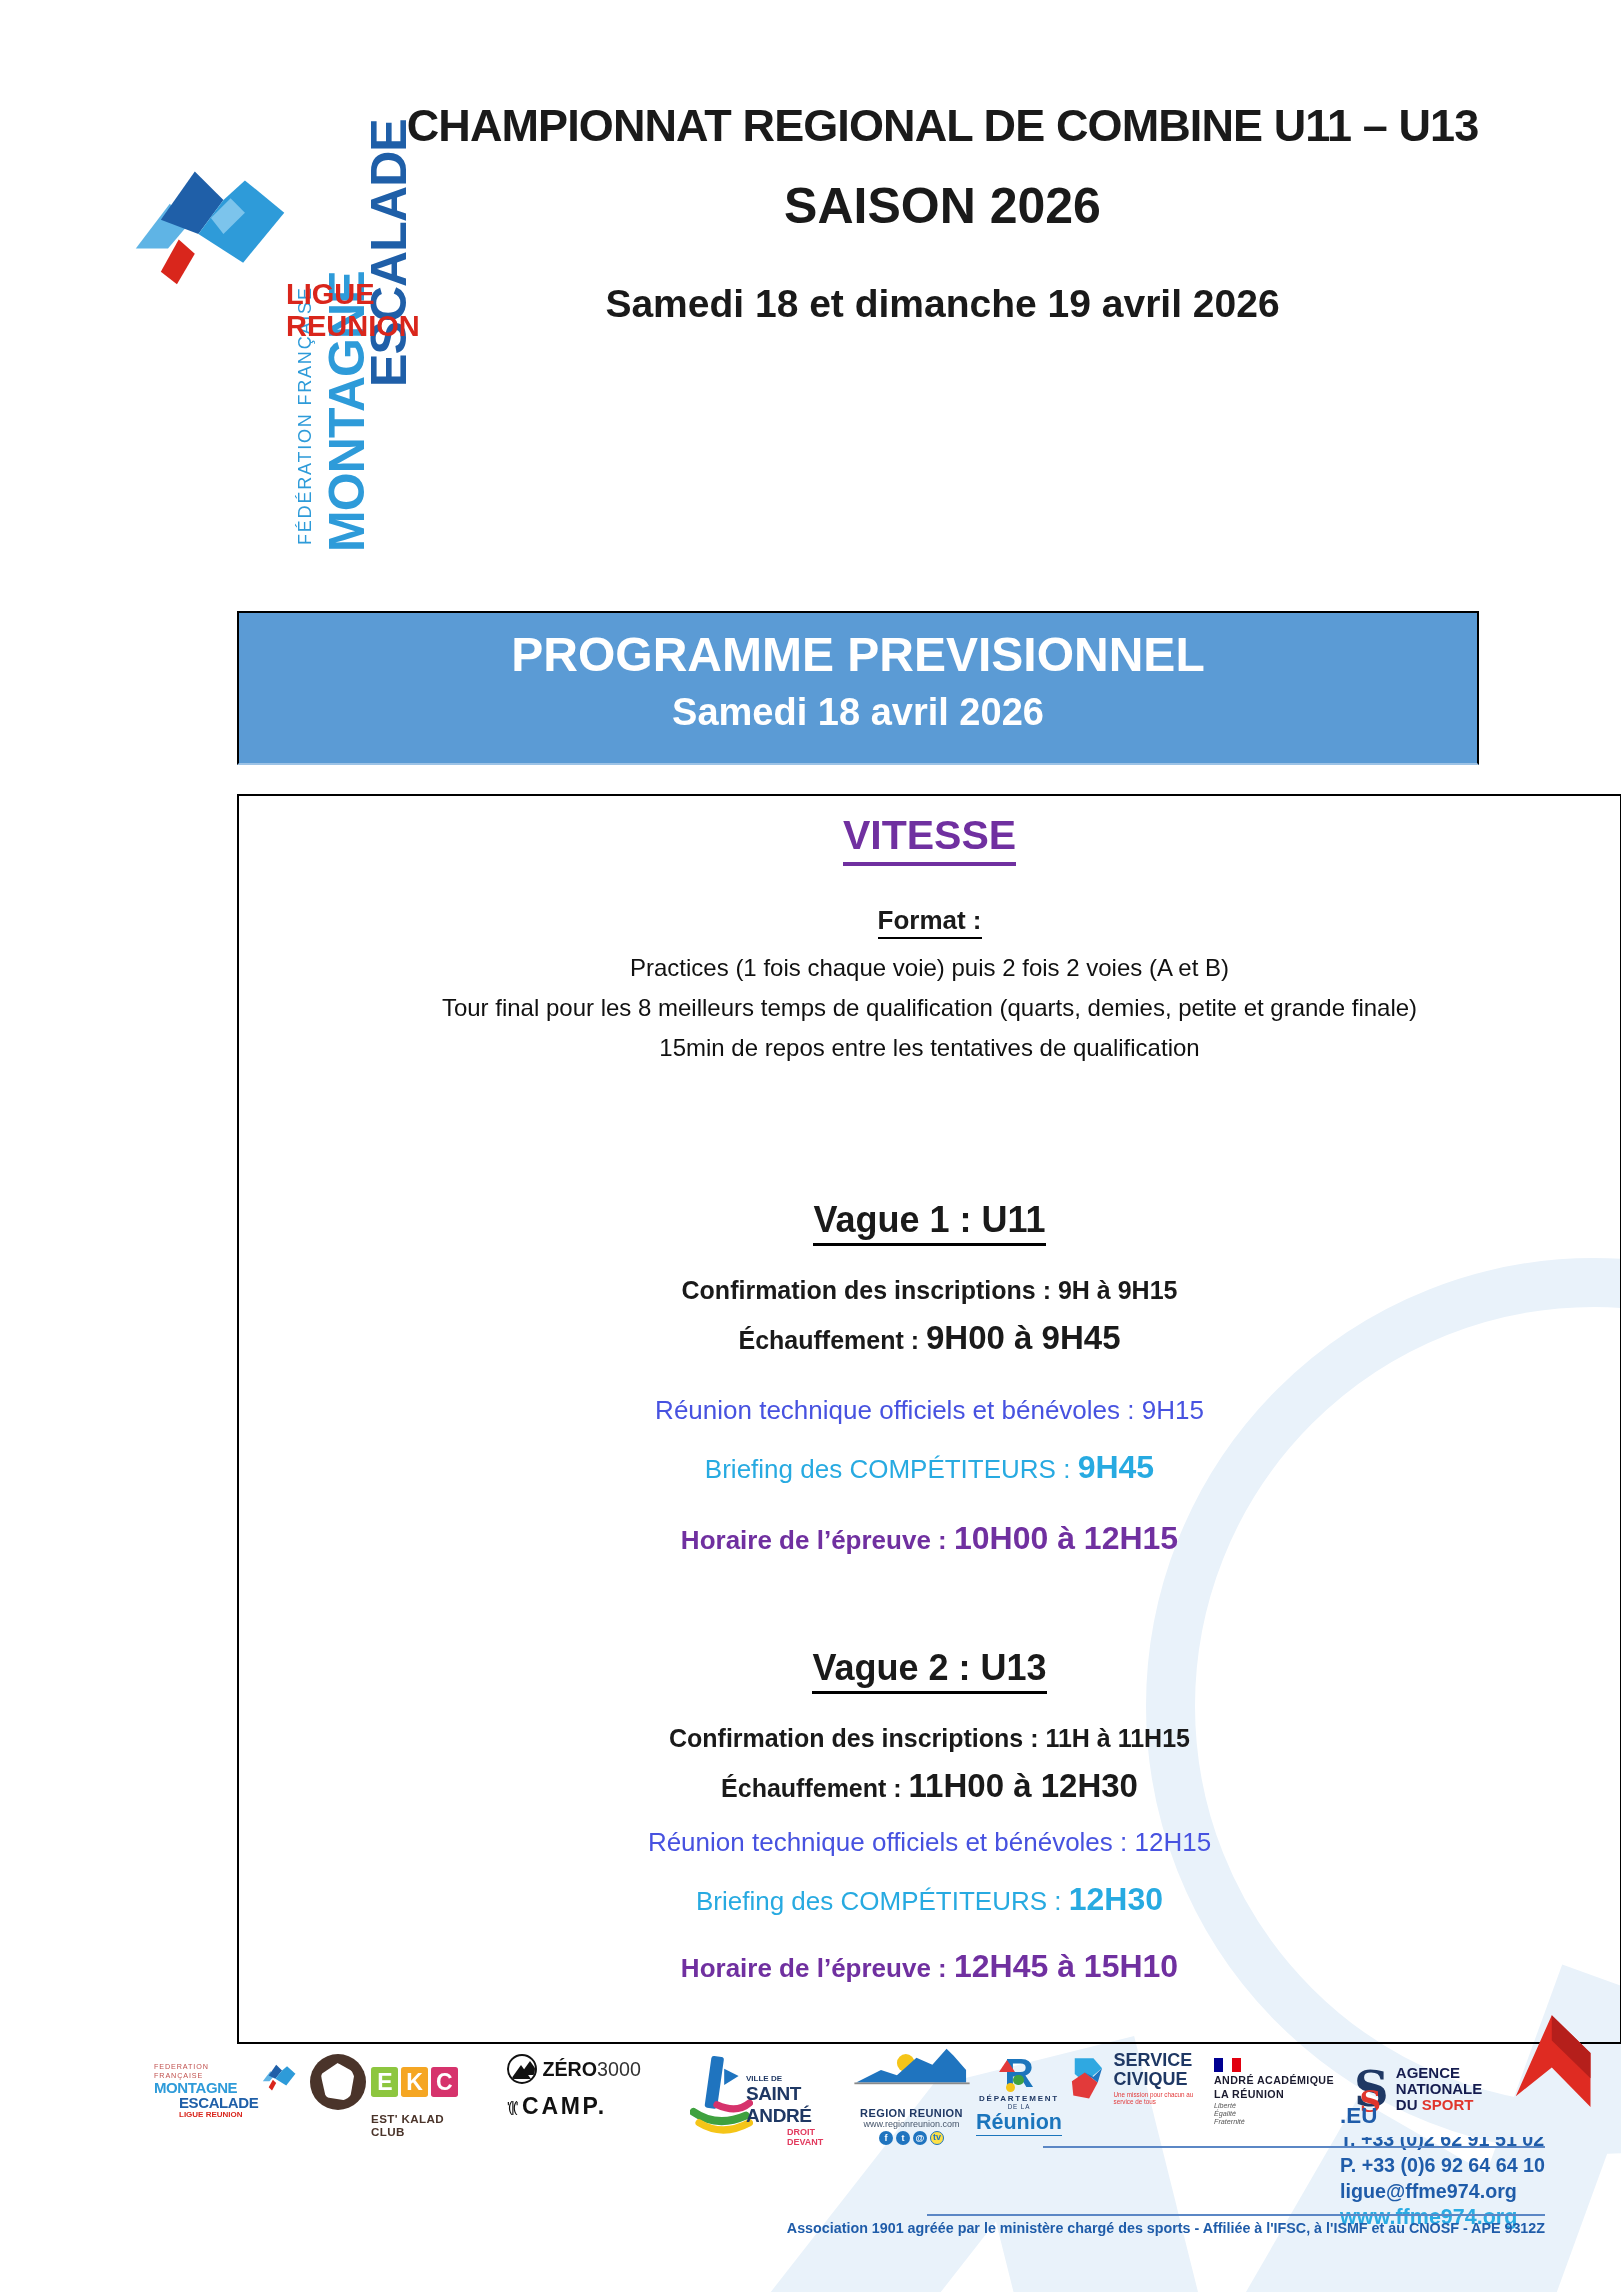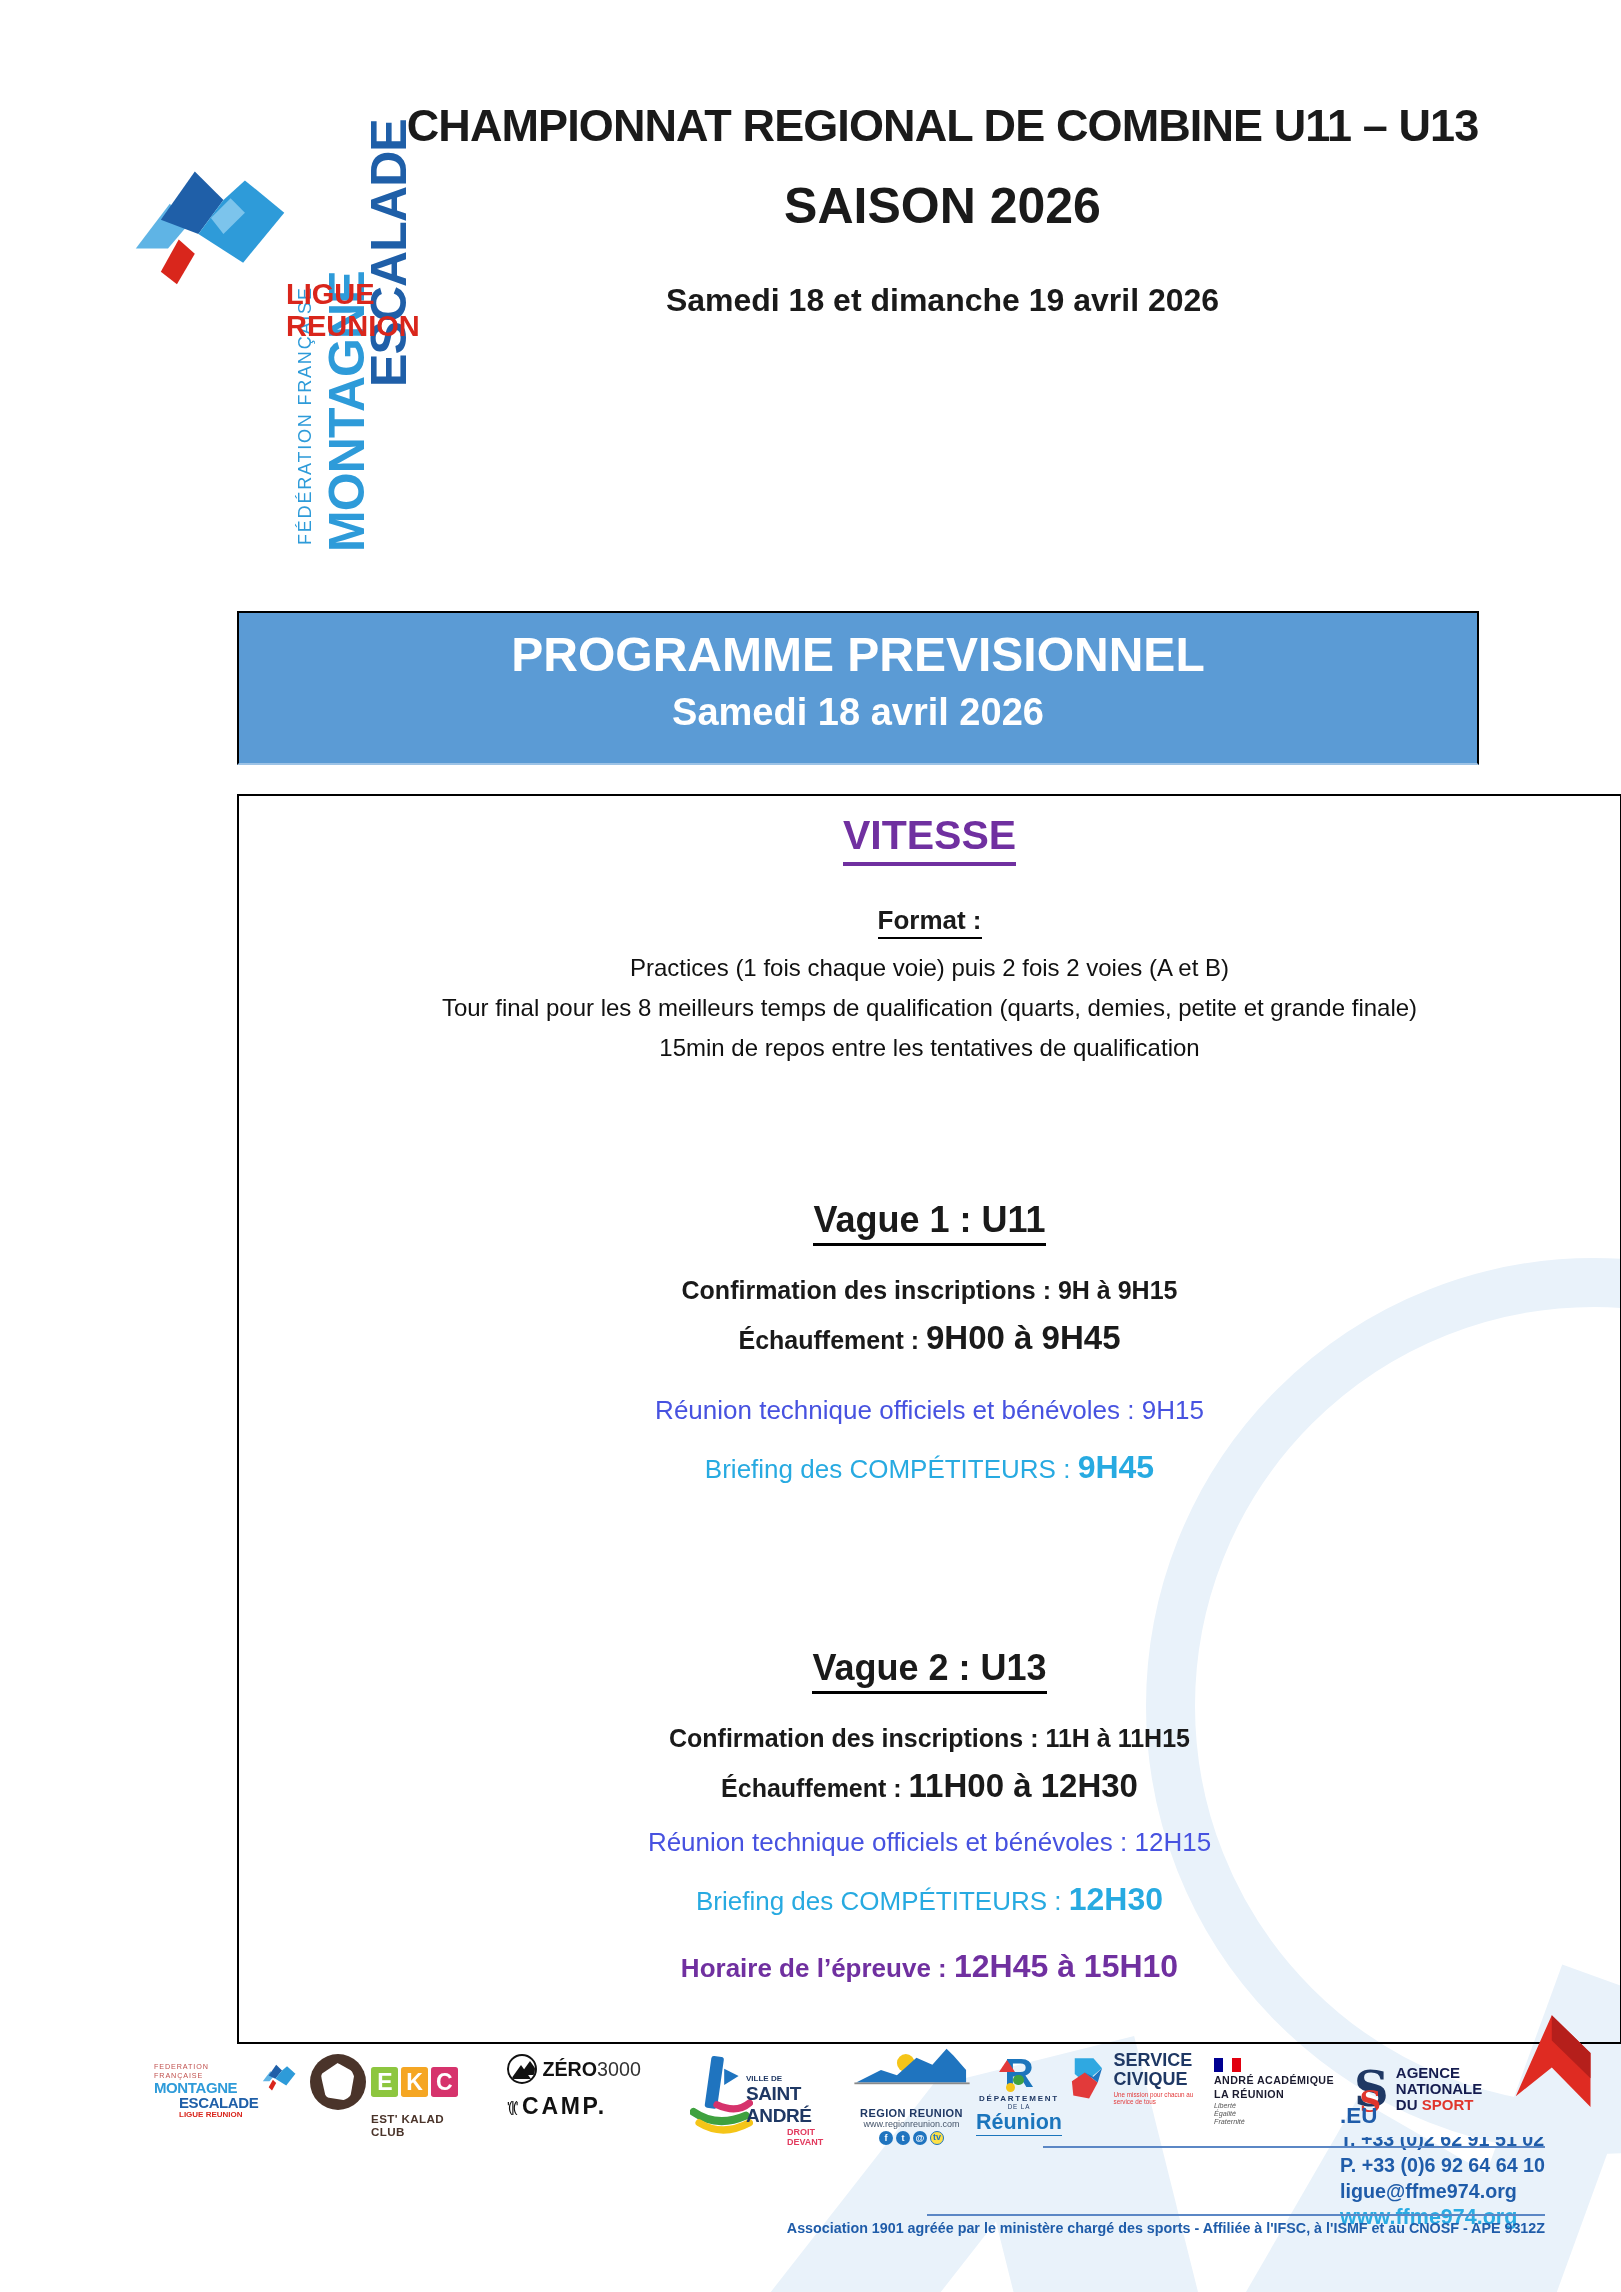--- a/index.html
+++ b/index.html
@@ -20,21 +20,21 @@
   .fed-vert{left:170px;top:491px;font-size:18px;letter-spacing:1.8px;color:#2E9BD9;font-weight:400;}
   .montagne-vert{left:193px;top:498px;font-size:50px;font-weight:800;letter-spacing:-0.9px;color:#2E9BD9;}
   .escalade-vert{left:235px;top:333px;font-size:50px;font-weight:800;letter-spacing:-0.9px;color:#1F5FA8;}
   .ligue-block{position:absolute;left:161px;top:224px;color:#D9261C;font-weight:800;
                font-size:29px;line-height:32px;text-align:left;}
   .ffme-icon{position:absolute;left:9px;top:112px;}
   
   .header-text{position:absolute;left:385px;top:100px;width:1115px;text-align:center;z-index:1;}
   .h-title{font-size:45px;font-weight:700;letter-spacing:-0.9px;margin-bottom:25px;}
   .h-season{font-size:50px;font-weight:600;margin-bottom:47px;}
-  .h-dates{font-size:32px;font-weight:600;margin-bottom:77px;}
+  .h-dates{font-size:39px;font-weight:600;margin-bottom:77px;}
   .h-venue{font-size:39px;font-weight:700;font-style:italic;}
   
   .banner{position:absolute;left:237px;top:611px;width:1242px;height:154px;background:#5B9BD5;
           border:2.7px solid #000;border-bottom-color:#9DC3E6;box-sizing:border-box;
           color:#fff;text-align:center;z-index:1;}
   .banner-title{font-size:48px;font-weight:700;margin-top:14.3px;}
   .banner-sub{font-size:38px;font-weight:700;margin-top:9px;}
   
   .program-box{position:absolute;left:237px;top:794px;width:1385px;height:1250px;
                border:2.7px solid #000;box-sizing:border-box;text-align:center;z-index:1;}
@@ -187,20 +187,21 @@
       <div>Tour final pour les 8 meilleurs temps de qualification (quarts, demies, petite et grande finale)</div>
       <div>15min de repos entre les tentatives de qualification</div>
     </div>
 
     <div class="wave wave-1">
       <div><span class="wave-title">Vague 1 : U11</span></div>
       <div class="row-conf">Confirmation des inscriptions : 9H à 9H15</div>
       <div class="row-warmup"><span>Échauffement : </span><span class="big-time">9H00 à 9H45</span></div>
       <div class="row-meeting">Réunion technique officiels et bénévoles : 9H15</div>
       <div class="row-briefing"><span>Briefing des COMPÉTITEURS : </span><span class="big-time-c">9H45</span></div>
+      <div class="row-schedule"><span>Horaire de l’épreuve : </span><span class="big-time-c">10H00 à 12H15</span></div>
     </div>
 
     <div class="wave wave-2">
       <div><span class="wave-title">Vague 2 : U13</span></div>
       <div class="row-conf">Confirmation des inscriptions : 11H à 11H15</div>
       <div class="row-warmup"><span>Échauffement : </span><span class="big-time">11H00 à 12H30</span></div>
       <div class="row-meeting">Réunion technique officiels et bénévoles : 12H15</div>
       <div class="row-briefing"><span>Briefing des COMPÉTITEURS : </span><span class="big-time-c">12H30</span></div>
       <div class="row-schedule"><span>Horaire de l’épreuve : </span><span class="big-time-c">12H45 à 15H10</span></div>
     </div>

